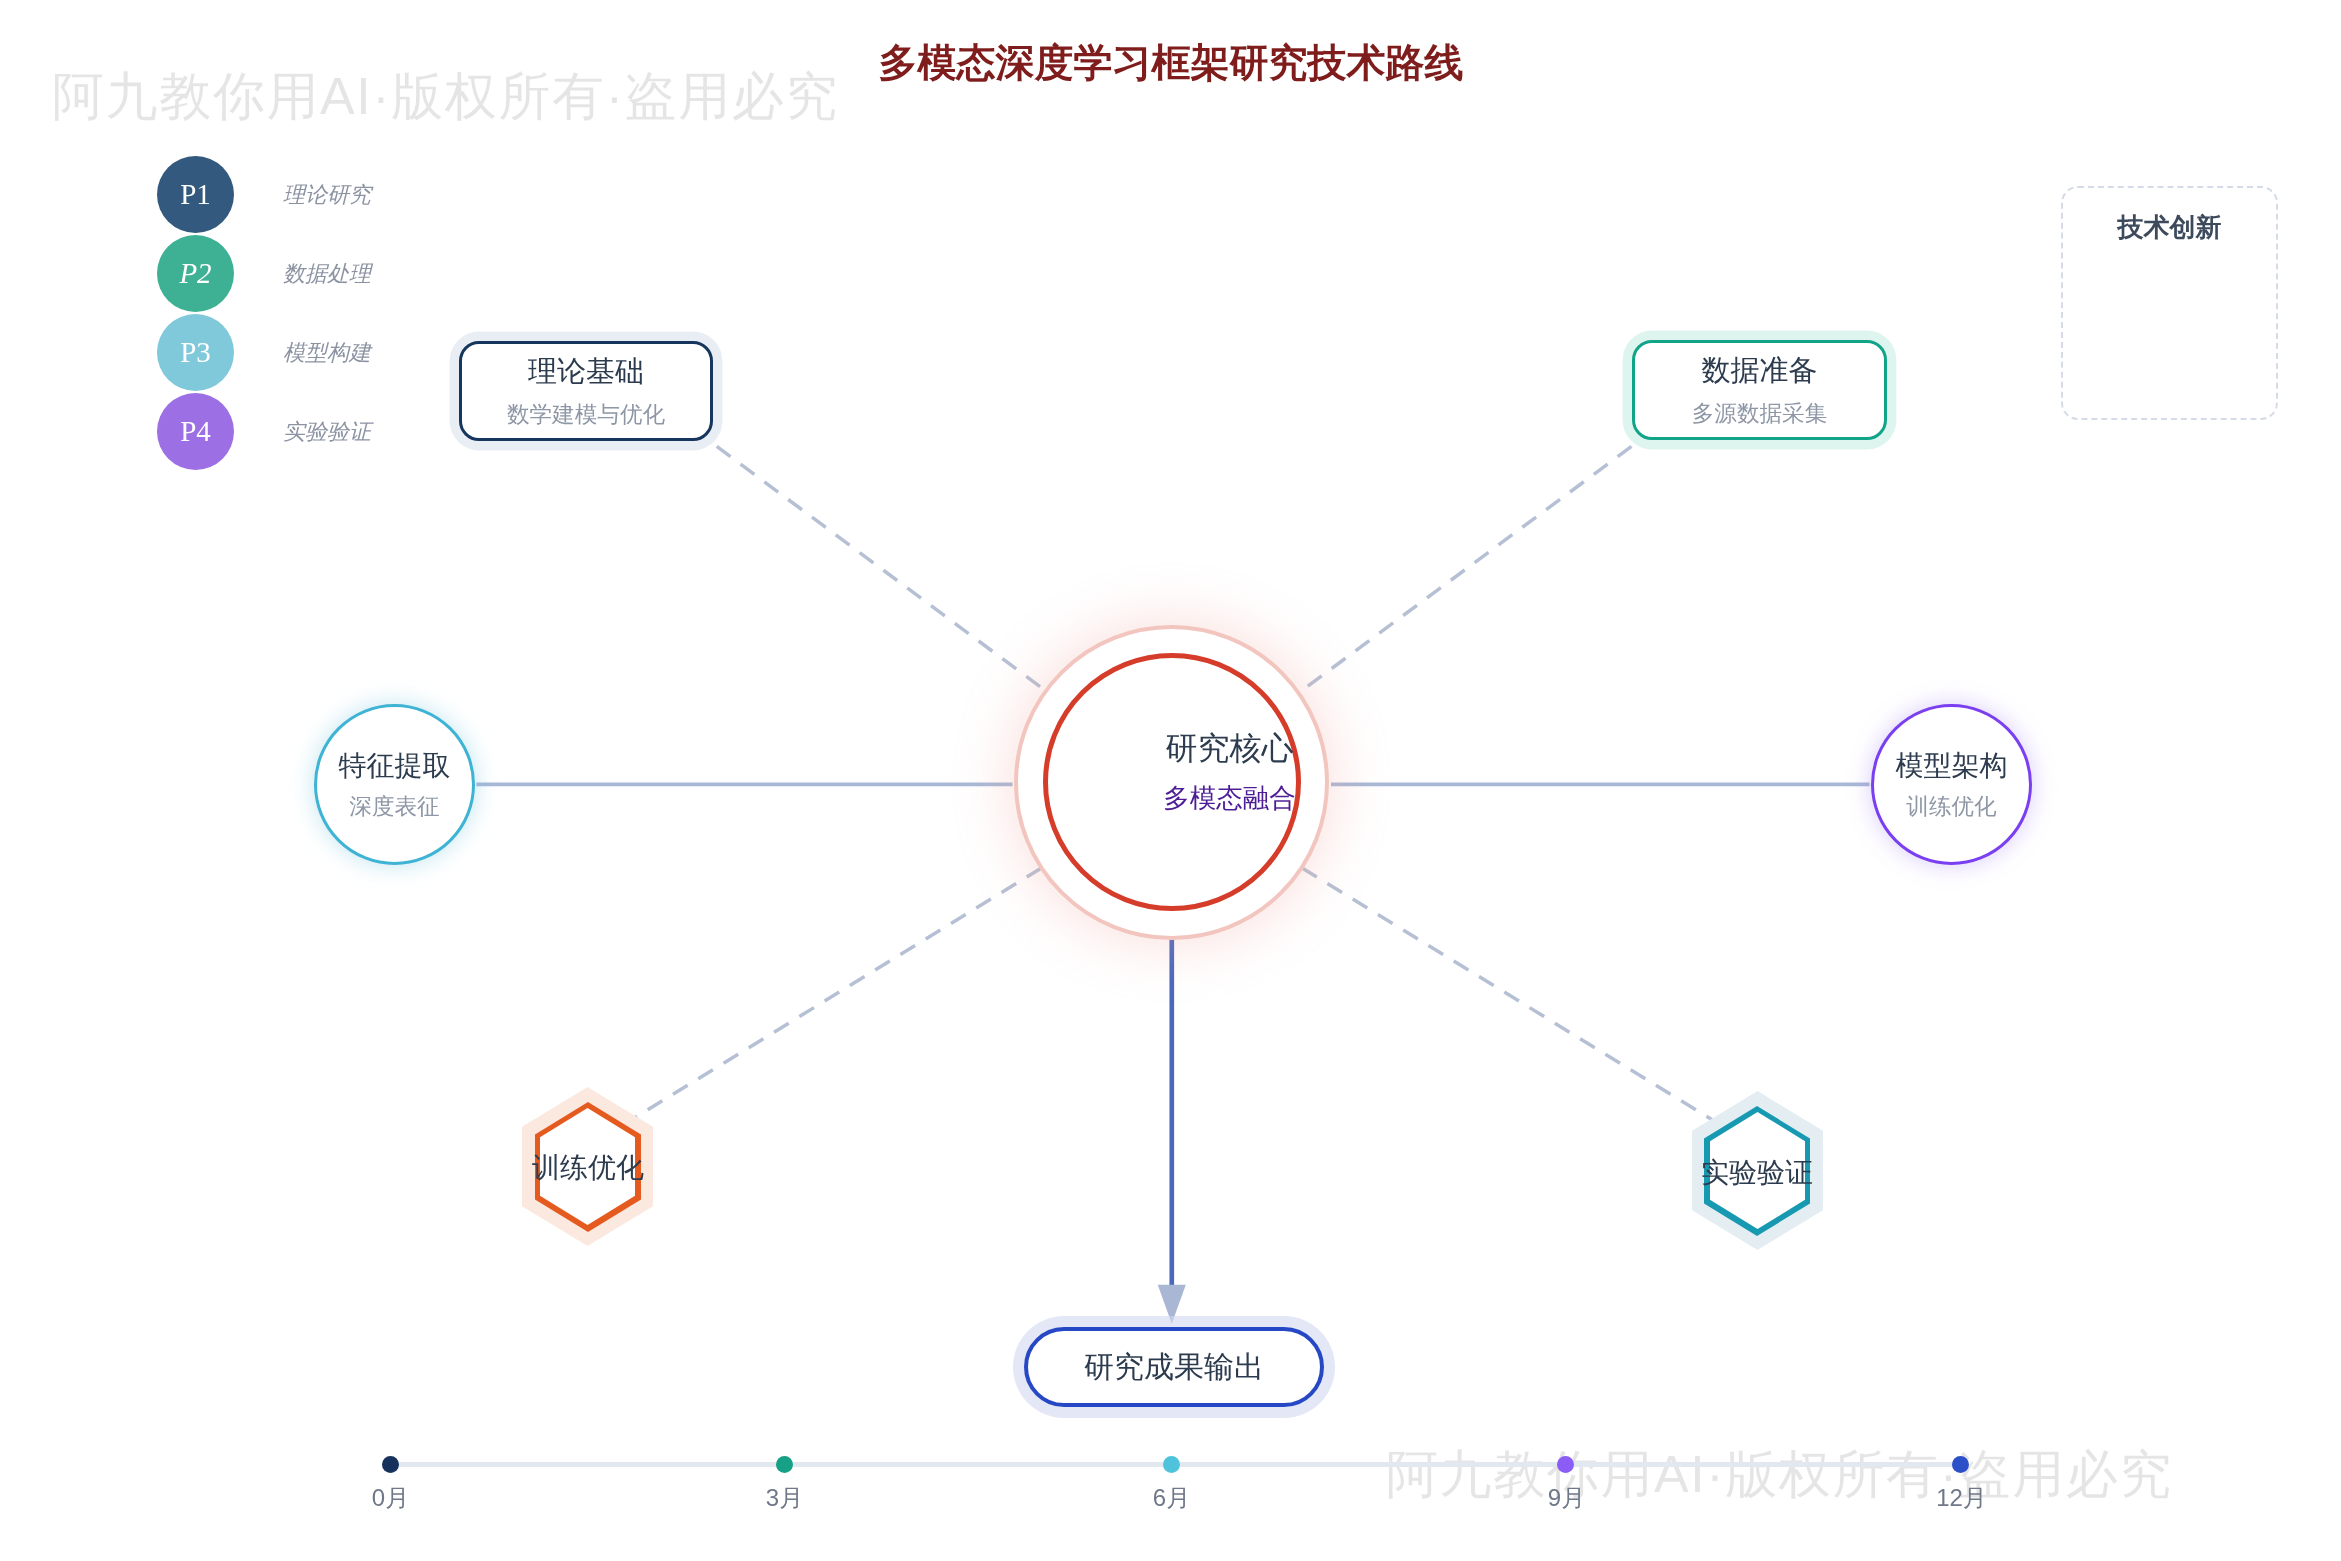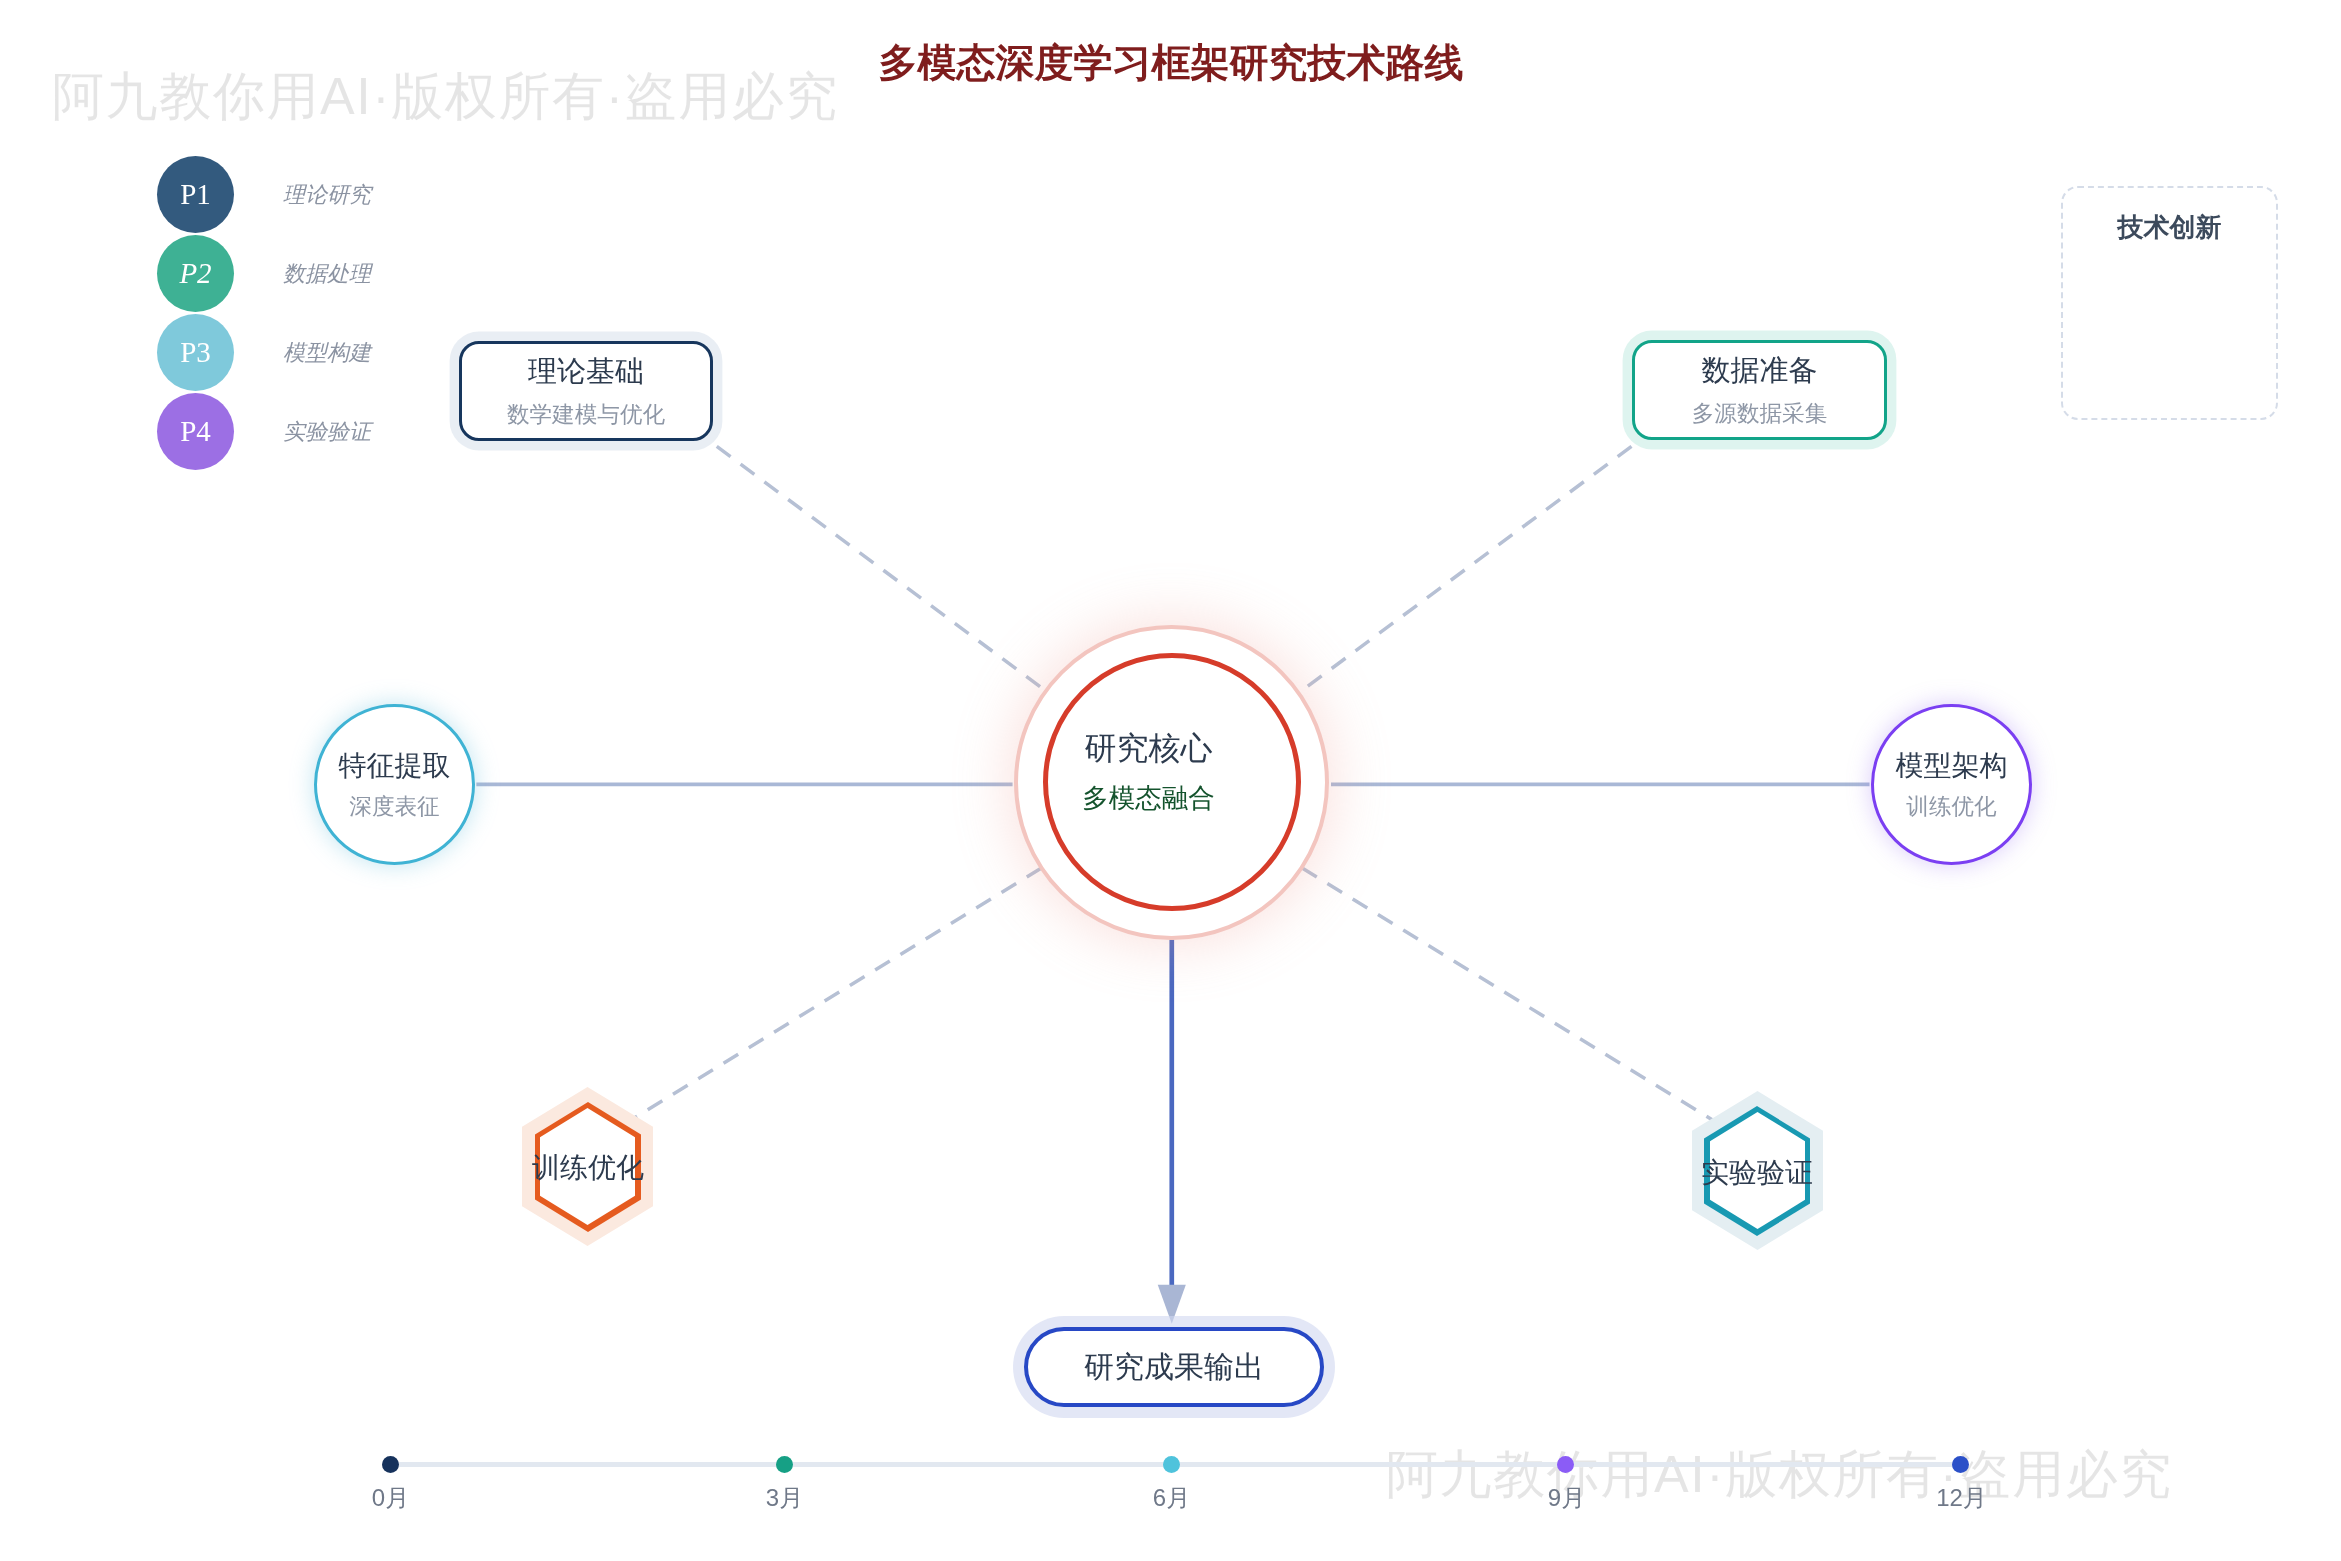--- a/index.html
+++ b/index.html
@@ -70,25 +70,25 @@
   .hex-label.train{left:502px;top:1149px;}
   .hex-label.exp{left:1671px;top:1154px;}
 
   
   .center-outer{position:absolute;left:1014px;top:625px;width:315px;height:315px;
       border:4.7px solid #f3c5bf;border-radius:50%;background:#ffffff;z-index:4;
       box-sizing:border-box;box-shadow:0 0 55px 6.2px rgba(238,160,150,0.30);}
   .center-inner{position:absolute;left:1043px;top:653px;width:258px;height:258px;
       border:5.5px solid #d63c2a;border-radius:50%;background:#ffffff;z-index:5;
       box-sizing:border-box;}
-  .center-text{position:absolute;left:991px;top:625px;width:315px;height:315px;
+  .center-text{position:absolute;left:1072px;top:625px;width:315px;height:315px;
       display:flex;flex-direction:column;align-items:center;justify-content:center;
       z-index:6;transform:translateY(-11px);}
   .center-text .t{font-size:32px;color:#2d3b4e;font-weight:500;}
-  .center-text .s{font-size:26.5px;color:#14532d;margin-top:9.4px;}
+  .center-text .s{font-size:26.5px;color:#4c1d95;margin-top:9.4px;}
 
   
   .pill{position:absolute;left:1024px;top:1327px;width:300px;height:80px;
       border:4.7px solid #2748c5;border-radius:44px;background:#ffffff;z-index:4;
       box-sizing:border-box;display:flex;align-items:center;justify-content:center;
       box-shadow:0 0 0 11px rgba(208,215,240,0.60);}
   .pill .node-title{font-size:30px;}
 
   
   .tl-line{position:absolute;left:390px;top:1462px;width:1573px;height:4.7px;

